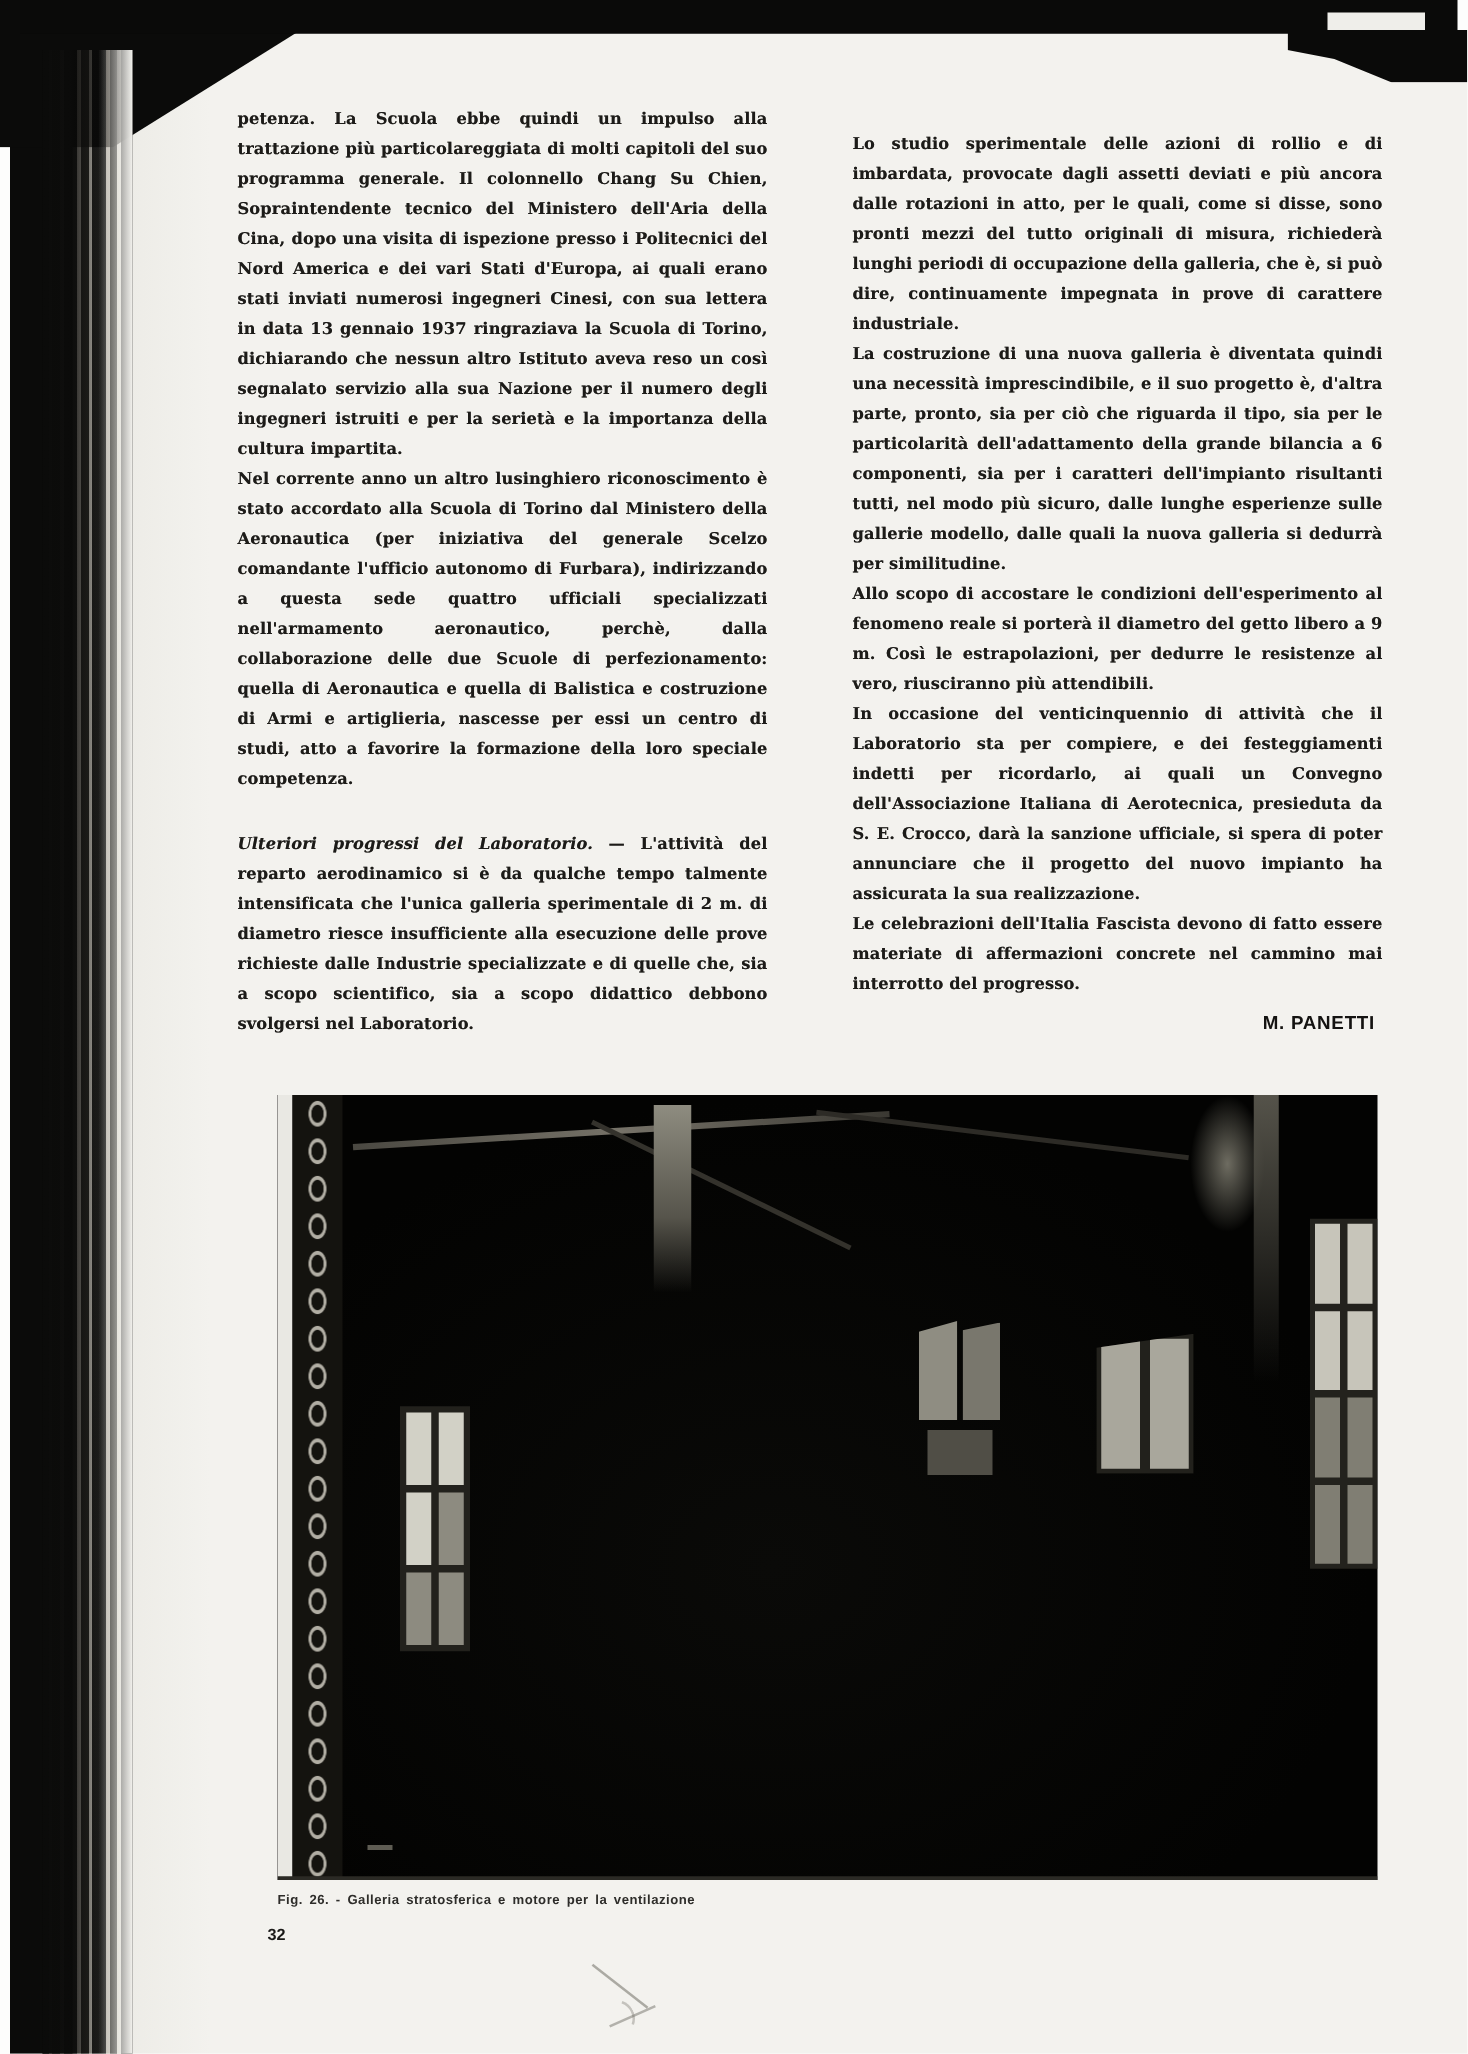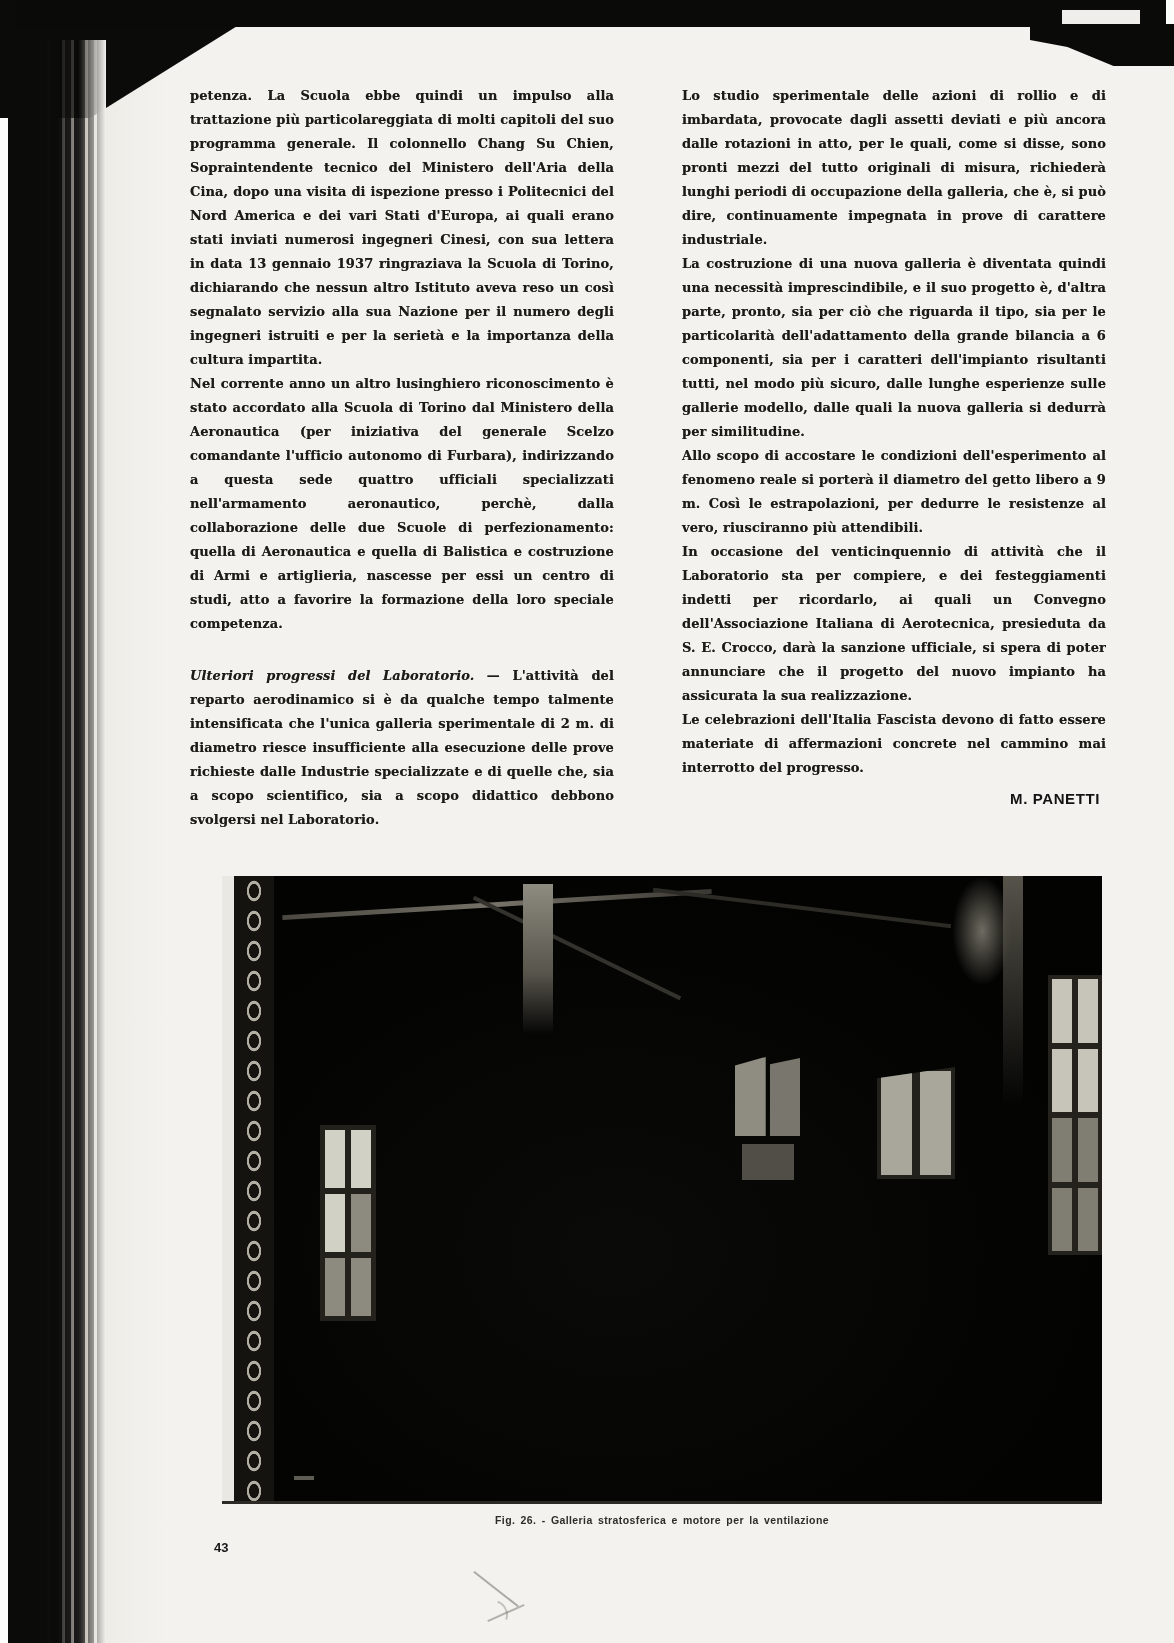--- a/index.html
+++ b/index.html
@@ -31,21 +31,21 @@
       linear-gradient(90deg,rgba(243,242,238,0) 0%,rgba(243,242,238,0) 62%,#f3f2ee 100%),
       linear-gradient(90deg,#0b0b0a 0%,rgba(11,11,10,.95) 28%,rgba(11,11,10,0) 72%),
       repeating-linear-gradient(90deg,
         rgba(5,5,4,.9) 0 5px, rgba(150,143,131,.55) 5px 8px,
         rgba(25,24,21,.92) 8px 14px, rgba(185,179,167,.4) 14px 17px,
         rgba(10,10,9,.9) 17px 23px);
   }
   
   .col{position:absolute;top:84px;width:424px;color:#1c1b18;}
   .col-left{left:190px;}
-  .col-right{left:682px;}
+  .col-right{left:682px;margin-top:20px;}
   .col p{
     margin:0;font-size:13px;line-height:24px;font-weight:bold;
     text-align:justify;letter-spacing:.1px;
     text-shadow:0 0 .5px rgba(28,27,24,.6);
   }
   .section-start{margin-top:28px !important;}
   .lead-italic{font-style:italic;}
   .signature{
     margin-top:10px;text-align:right;padding-right:6px;
     font-family:"Liberation Sans", sans-serif;font-weight:bold;
@@ -90,21 +90,21 @@
     display:grid;grid-template-columns:1fr 1fr;grid-template-rows:1fr 1fr 1fr 1fr;gap:6px;padding:4px;box-sizing:border-box;
   }
   .window-far-right .pane{background:#c7c5ba;}
   .window-far-right .pane.dim{background:#807e73;}
   .right-post{position:absolute;left:781px;top:0;width:20px;height:230px;background:linear-gradient(180deg,#55534a,rgba(30,29,25,0));}
   .top-blob{position:absolute;left:730px;top:0;width:60px;height:110px;background:radial-gradient(ellipse at center,#6e6c61 0%,rgba(30,29,25,0) 70%);}
   .photo-mark{position:absolute;left:72px;top:600px;width:20px;height:4px;background:#5e5c53;}
   .photo-bottom-line{position:absolute;left:0;bottom:0;width:100%;height:3px;background:#2b2a25;}
   
   .caption{
-    position:absolute;left:222px;top:1514px;width:880px;text-align:center;
+    position:absolute;left:222px;top:1514px;width:880px;
     font-family:"Liberation Sans", sans-serif;font-weight:bold;
     font-size:10.5px;color:#2e2d2a;letter-spacing:.4px;word-spacing:2px;
   }
   .page-number{
     position:absolute;left:214px;top:1540px;
     font-family:"Liberation Sans", sans-serif;font-weight:bold;
     font-size:13px;color:#1a1917;
   }
   
   .pencil-1{position:absolute;left:468px;top:1588px;width:56px;height:2px;background:rgba(100,97,88,.5);transform:rotate(38deg);}
@@ -170,17 +170,17 @@
     <div class="pane dim"></div>
     <div class="pane dim"></div>
     <div class="pane dim"></div>
     <div class="pane dim"></div>
   </div>
   <div class="photo-mark"></div>
   <div class="photo-bottom-line"></div>
 </div>
 
 <div class="caption">Fig. 26. - Galleria stratosferica e motore per la ventilazione</div>
-<div class="page-number">43</div>
+<div class="page-number">32</div>
 
 <div class="pencil-1"></div>
 <div class="pencil-2"></div>
 <div class="pencil-3"></div>
 
 </body></html>

